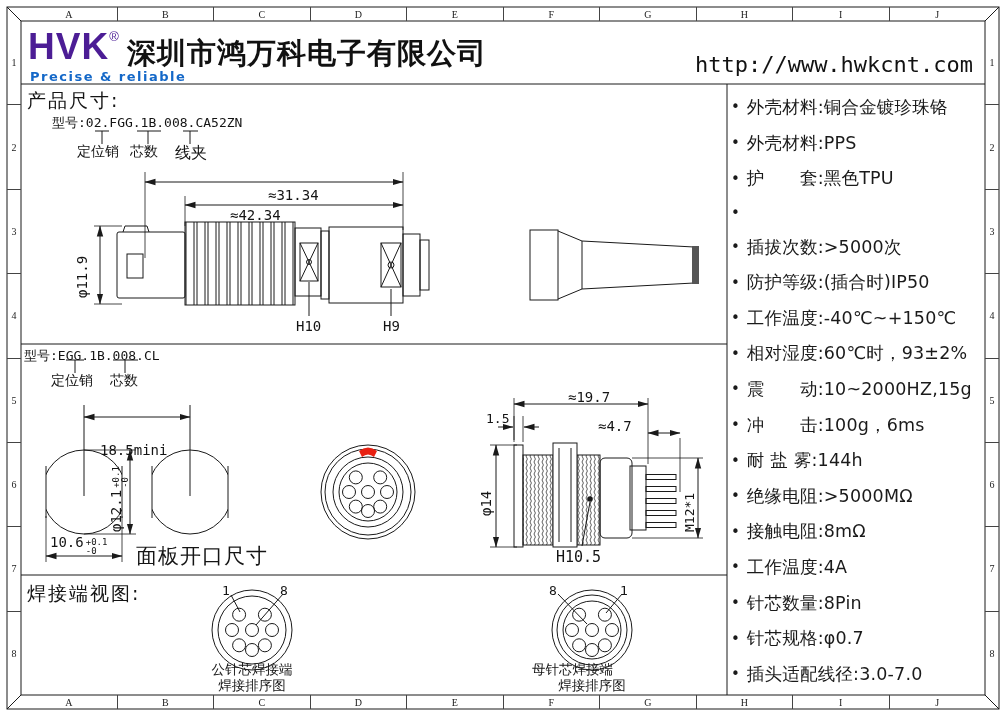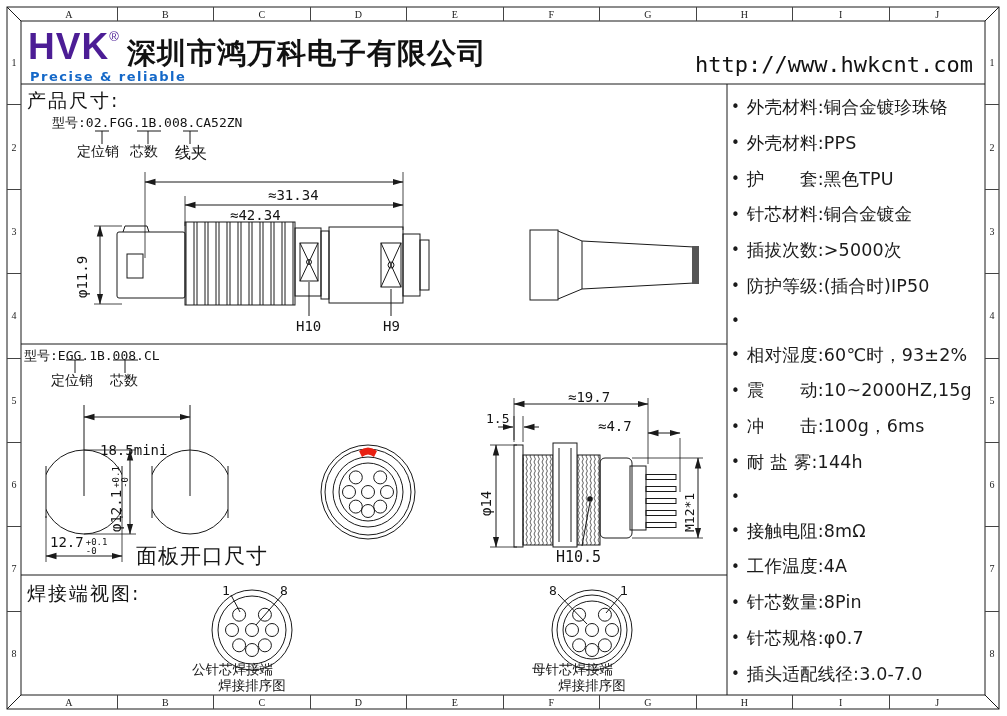--- a/index.html
+++ b/index.html
@@ -278,51 +278,52 @@
     <div class="spec-row">
         <span class="bullet">•</span>
         <span class="spec-text">外壳材料:PPS</span>
       </div>
     <div class="spec-row">
         <span class="bullet">•</span>
         <span class="spec-text">护　　套:黑色TPU</span>
       </div>
     <div class="spec-row">
         <span class="bullet">•</span>
-        <span class="spec-text">针芯材料:铜合金镀金</span>
       </div>
     <div class="spec-row">
         <span class="bullet">•</span>
         <span class="spec-text">插拔次数:&gt;5000次</span>
       </div>
     <div class="spec-row">
         <span class="bullet">•</span>
         <span class="spec-text">防护等级:(插合时)IP50</span>
       </div>
     <div class="spec-row">
         <span class="bullet">•</span>
+        <span class="spec-text">工作温度:-40℃~+150℃</span>
       </div>
     <div class="spec-row">
         <span class="bullet">•</span>
         <span class="spec-text">相对湿度:60℃时，93±2%</span>
       </div>
     <div class="spec-row">
         <span class="bullet">•</span>
         <span class="spec-text">震　　动:10~2000HZ,15g</span>
       </div>
     <div class="spec-row">
         <span class="bullet">•</span>
         <span class="spec-text">冲　　击:100g，6ms</span>
       </div>
     <div class="spec-row">
         <span class="bullet">•</span>
         <span class="spec-text">耐 盐 雾:144h</span>
       </div>
     <div class="spec-row">
         <span class="bullet">•</span>
+        <span class="spec-text">绝缘电阻:&gt;5000MΩ</span>
       </div>
     <div class="spec-row">
         <span class="bullet">•</span>
         <span class="spec-text">接触电阻:8mΩ</span>
       </div>
     <div class="spec-row">
         <span class="bullet">•</span>
         <span class="spec-text">工作温度:4A</span>
       </div>
     <div class="spec-row">
@@ -351,35 +352,35 @@
   <div class="lbl mono" style="left:383px;top:318px;font-size:14px;">H9</div>
 
   <div class="lbl mono" style="left:24px;top:347px;font-size:13px;">型号:EGG.1B.008.CL</div>
   <div class="lbl" style="left:51px;top:372px;font-size:14px;">定位销</div>
   <div class="lbl" style="left:110px;top:372px;font-size:14px;">芯数</div>
   <div class="lbl mono" style="left:100px;top:394px;font-size:14px;margin-top:48px;">18.5mini</div>
   <div class="lbl mono rot" style="left:108px;top:532px;font-size:14px;"><span>φ12.1</span><span class="tol">
         <i>+0.1</i>
         <i>-0</i>
       </span></div>
-  <div class="lbl mono" style="left:50px;top:534px;font-size:14px;"><span>12.7</span><span class="tol">
+  <div class="lbl mono" style="left:50px;top:534px;font-size:14px;"><span>10.6</span><span class="tol">
         <i>+0.1</i>
         <i>-0</i>
       </span></div>
   <div class="lbl" style="left:136px;top:542px;font-size:21px;letter-spacing:1px;">面板开口尺寸</div>
   <div class="lbl mono" style="left:486px;top:411px;font-size:13px;">1.5</div>
   <div class="lbl mono" style="left:548px;top:389px;font-size:14px;margin-left:20px;">≈19.7</div>
   <div class="lbl mono" style="left:598px;top:418px;font-size:14px;">≈4.7</div>
   <div class="lbl mono rot" style="left:478px;top:516px;font-size:14px;">φ14</div>
   <div class="lbl mono rot" style="left:682px;top:532px;font-size:13px;">M12*1</div>
   <div class="lbl mono" style="left:556px;top:548px;font-size:15px;">H10.5</div>
 
   <div class="lbl" style="left:27px;top:581px;font-size:19px;letter-spacing:2px;">焊接端视图:</div>
   <div class="lbl mono" style="left:222px;top:583px;font-size:13px;">1</div>
   <div class="lbl mono" style="left:280px;top:583px;font-size:13px;">8</div>
-  <div class="lbl" style="left:192px;top:661px;width:120px;text-align:left;font-size:13.5px;">公针芯焊接端</div>
+  <div class="lbl" style="left:192px;top:661px;width:120px;text-align:center;font-size:13.5px;">公针芯焊接端</div>
   <div class="lbl" style="left:192px;top:677px;width:120px;text-align:center;font-size:13.5px;">焊接排序图</div>
   <div class="lbl mono" style="left:549px;top:583px;font-size:13px;">8</div>
   <div class="lbl mono" style="left:620px;top:583px;font-size:13px;">1</div>
   <div class="lbl" style="left:532px;top:661px;width:120px;font-size:13.5px;">母针芯焊接端</div>
   <div class="lbl" style="left:532px;top:677px;width:120px;text-align:center;font-size:13.5px;">焊接排序图</div>
 
 </div>
 
 </body></html>

